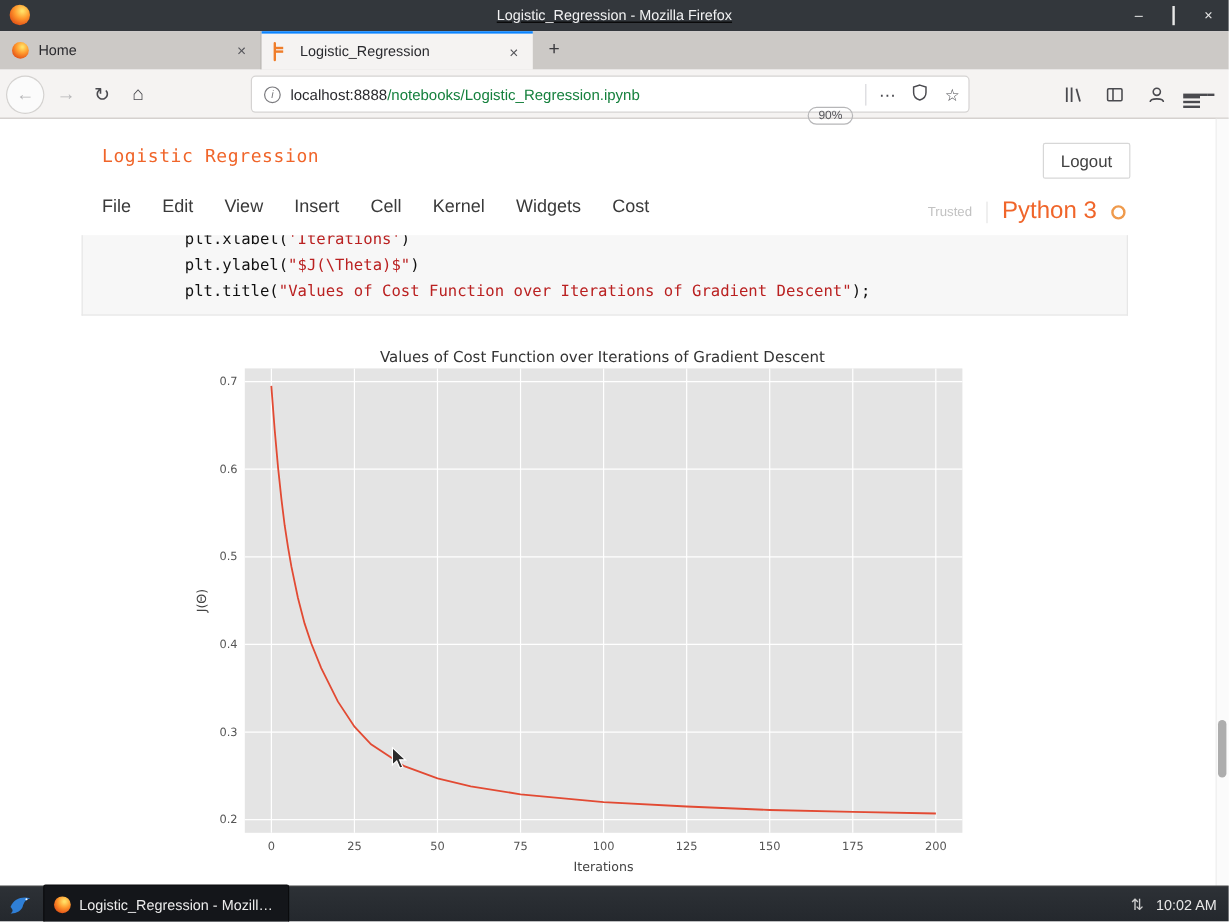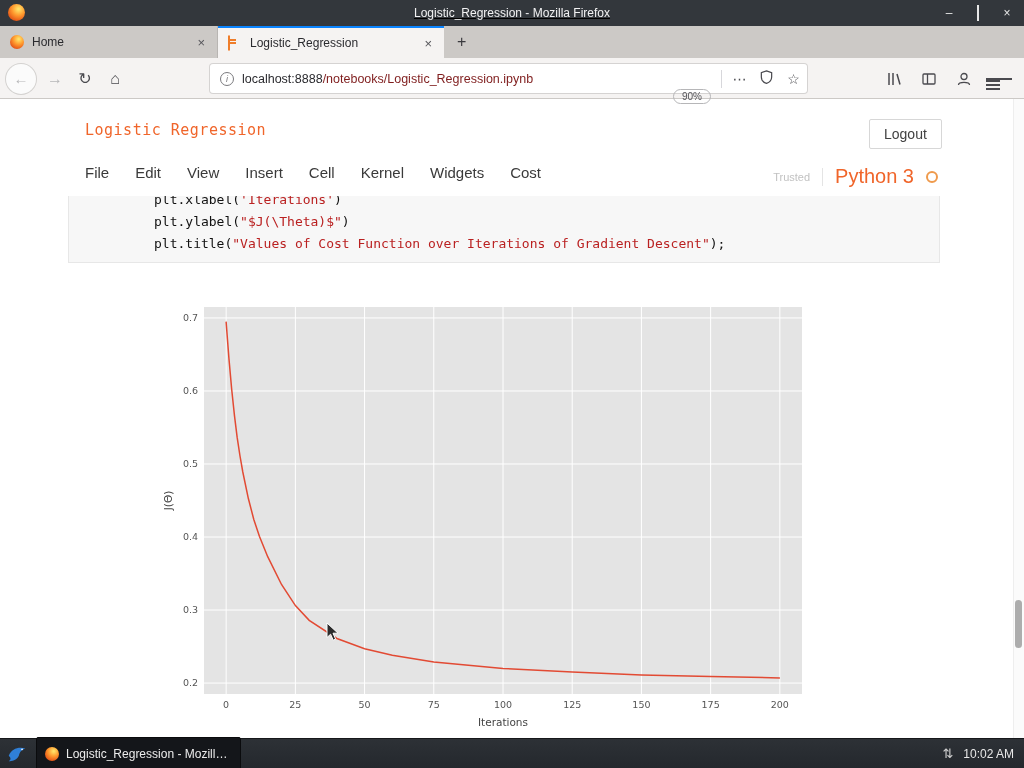--- a/index.html
+++ b/index.html
@@ -42,21 +42,21 @@
   .nav-back { width:30px; height:30px; border-radius:50%; background:#fbfbfb;
               box-shadow:0 0 0 1px #d4d2d0; display:flex; align-items:center; justify-content:center;
               font-size:15px; margin-right:4px; }
   .dim { color:#b6b6b8; }
   .urlbar { position:absolute; left:210px; top:6px; width:597px; height:29px; background:#fff;
             border-radius:3px; box-shadow:0 0 0 1px rgba(0,0,0,0.13); display:flex; align-items:center; }
   .info-circle { width:14px; height:14px; border:1px solid #7a7a7e; border-radius:50%;
                  font-size:9px; font-style:italic; color:#7a7a7e; display:flex; align-items:center;
                  justify-content:center; margin:0 8px 0 10px; flex:none; }
   .url-host { font-size:12.5px; color:#2a2a2e; white-space:pre; }
-  .url-path { font-size:12.5px; color:#7f1d1d; white-space:pre; }
+  .url-path { font-size:12.5px; color:#15803d; white-space:pre; }
   .zoom-pill { margin-left:auto; border:1px solid #b6b6b8; border-radius:9px; font-size:10px;
                padding:1px 8px; color:#55555a; flex:none;margin-top:36px; }
   .urlbar-sep { width:1px; height:18px; background:#d7d7db; margin:0 4px 0 10px; flex:none; }
   .pa-icon { width:27px; text-align:center; color:#4a4a4f; font-size:14px; flex:none; }
   .nav-right { position:absolute; right:12px; top:0; height:41px; display:flex; align-items:center; gap:9px; }
   .nr-icon { width:26px; height:26px; display:flex; align-items:center; justify-content:center; }
   .burger span { display:block; width:14px; height:2px; background:#4a4a4f; margin:2px 0; }
 
   
   .content { position:absolute; top:99px; left:0; width:1024px; height:639px; background:#fff; overflow:hidden;margin-top:16px; }
@@ -208,20 +208,21 @@
     <span class="kernel-ind"></span>
   </div>
 
   <div class="code-cell">
     <div class="code-line first"><span>plt.xlabel(</span><span class="str">'Iterations'</span><span>)</span></div>
     <div class="code-line"><span>plt.ylabel(</span><span class="str">"$J(\Theta)$"</span><span>)</span></div>
     <div class="code-line"><span>plt.title(</span><span class="str">"Values of Cost Function over Iterations of Gradient Descent"</span><span>);</span></div>
   </div>
 
   <div class="figure">
+    <div class="fig-title">Values of Cost Function over Iterations of Gradient Descent</div>
     <svg id="chart-svg" width="650" height="445" viewBox="0 0 650 445">
         <rect x="44" y="21" width="598" height="387" fill="#e4e4e4"></rect>
         <line x1="66.14814814814815" y1="21" x2="66.14814814814815" y2="408" stroke="#ffffff" stroke-width="1"></line>
         <line x1="135.36111111111111" y1="21" x2="135.36111111111111" y2="408" stroke="#ffffff" stroke-width="1"></line>
         <line x1="204.57407407407408" y1="21" x2="204.57407407407408" y2="408" stroke="#ffffff" stroke-width="1"></line>
         <line x1="273.78703703703707" y1="21" x2="273.78703703703707" y2="408" stroke="#ffffff" stroke-width="1"></line>
         <line x1="343" y1="21" x2="343" y2="408" stroke="#ffffff" stroke-width="1"></line>
         <line x1="412.21296296296293" y1="21" x2="412.21296296296293" y2="408" stroke="#ffffff" stroke-width="1"></line>
         <line x1="481.4259259259259" y1="21" x2="481.4259259259259" y2="408" stroke="#ffffff" stroke-width="1"></line>
         <line x1="550.6388888888889" y1="21" x2="550.6388888888889" y2="408" stroke="#ffffff" stroke-width="1"></line>

